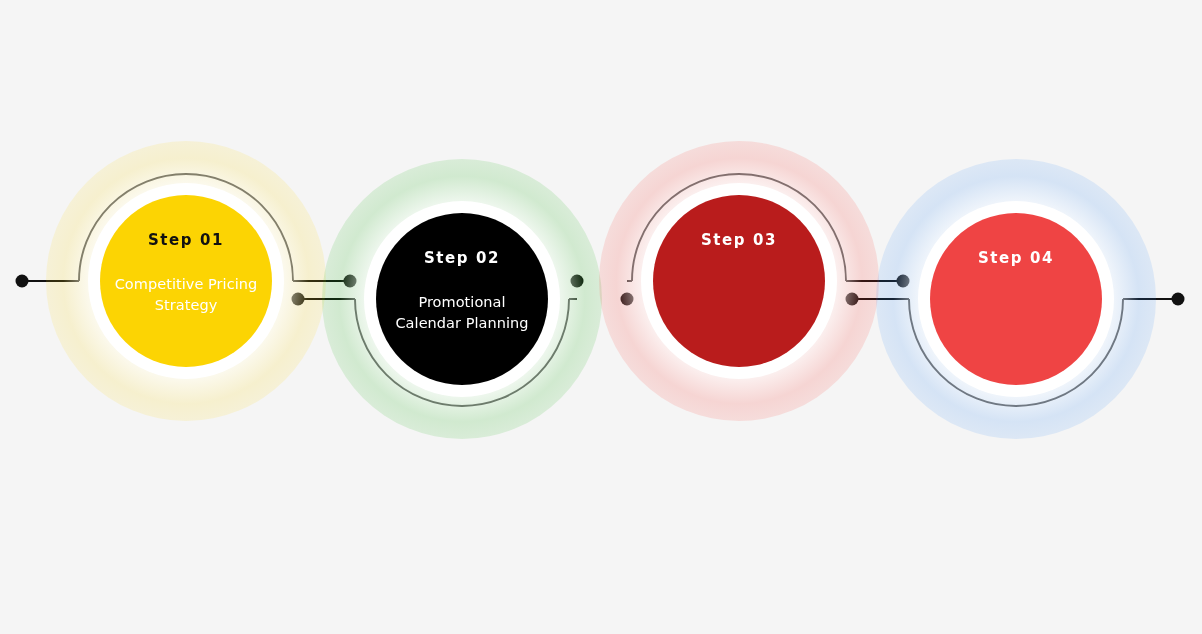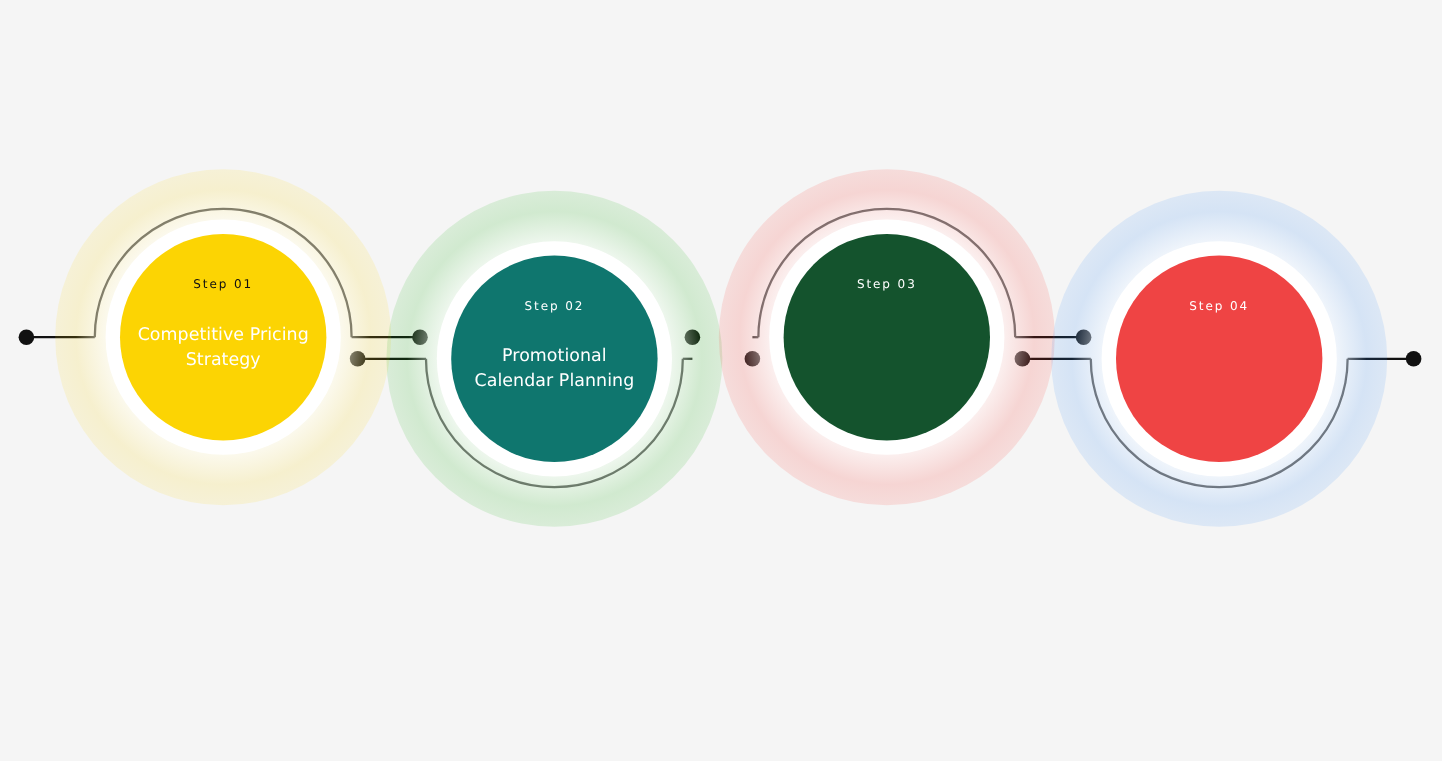--- a/index.html
+++ b/index.html
@@ -56,22 +56,22 @@
     top: -86px;
     border-radius: 50%;
     display: flex;
     flex-direction: column;
     align-items: center;
     justify-content: flex-start;
     box-sizing: border-box;
     padding-top: 38px;
   }
   .step-label {
-    font-size: 10px;
-    font-weight: normal;
+    font-size: 15px;
+    font-weight: bold;
     letter-spacing: 1.6px;
     line-height: 1;
     white-space: nowrap;
   }
   .step-desc {
     margin-top: 26px;
     font-size: 14.5px;
     font-weight: 400;
     line-height: 1.45;
     color: #ffffff;
@@ -113,30 +113,30 @@
     <div class="ring"></div>
     <div class="disc" style="background: rgb(252, 212, 3);">
       <div class="step-label" style="color: rgb(17, 17, 17);">Step 01</div>
       <div class="step-desc">Competitive Pricing Strategy</div>
     </div>
   </div>
 
   <div class="node" style="left: 462px; top: 299px;">
     <div class="halo" style="background: radial-gradient(circle, rgba(255, 255, 255, 0) 0%, rgba(255, 255, 255, 0.98) 34%, rgba(255, 255, 255, 0.96) 42%, rgba(19, 173, 11, 0.16) 62%, rgba(19, 173, 11, 0.1) 76%, rgba(245, 245, 245, 0) 100%);"></div>
     <div class="ring"></div>
-    <div class="disc" style="background: #0f766e;">
+    <div class="disc" style="background: #000000;">
       <div class="step-label" style="color: rgb(255, 255, 255);">Step 02</div>
       <div class="step-desc">Promotional Calendar Planning</div>
     </div>
   </div>
 
   <div class="node" style="left: 739px; top: 281px;">
     <div class="halo" style="background: radial-gradient(circle, rgba(255, 255, 255, 0) 0%, rgba(255, 255, 255, 0.98) 34%, rgba(255, 255, 255, 0.96) 42%, rgba(250, 45, 34, 0.16) 62%, rgba(250, 45, 34, 0.1) 76%, rgba(245, 245, 245, 0) 100%);"></div>
     <div class="ring"></div>
-    <div class="disc" style="background: #14532d;">
+    <div class="disc" style="background: #b91c1c;">
       <div class="step-label" style="color: rgb(255, 255, 255);">Step 03</div>
     </div>
   </div>
 
   <div class="node" style="left: 1016px; top: 299px;">
     <div class="halo" style="background: radial-gradient(circle, rgba(255, 255, 255, 0) 0%, rgba(255, 255, 255, 0.98) 34%, rgba(255, 255, 255, 0.96) 42%, rgba(46, 136, 246, 0.16) 62%, rgba(46, 136, 246, 0.1) 76%, rgba(245, 245, 245, 0) 100%);"></div>
     <div class="ring"></div>
     <div class="disc" style="background: #ef4444;">
       <div class="step-label" style="color: rgb(255, 255, 255);">Step 04</div>
     </div>

